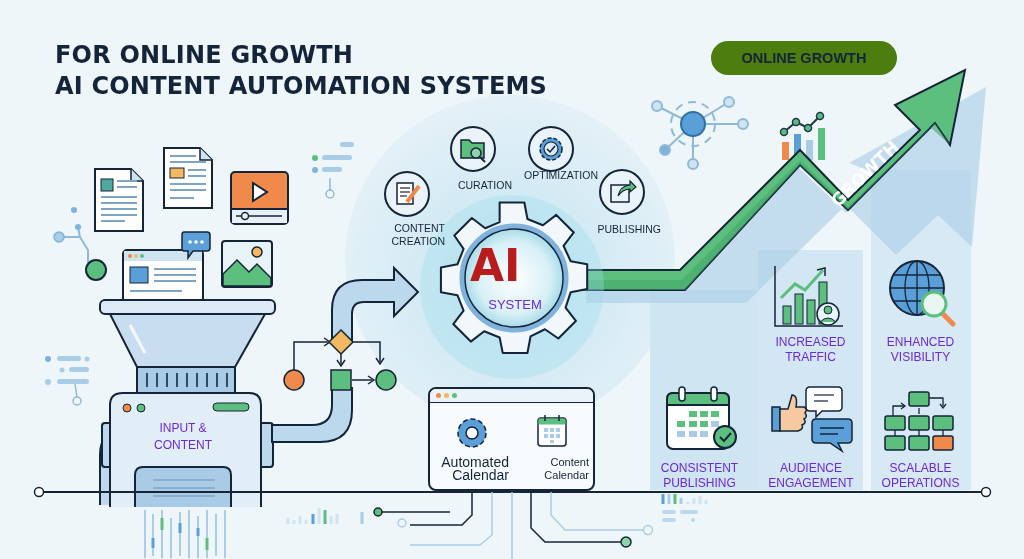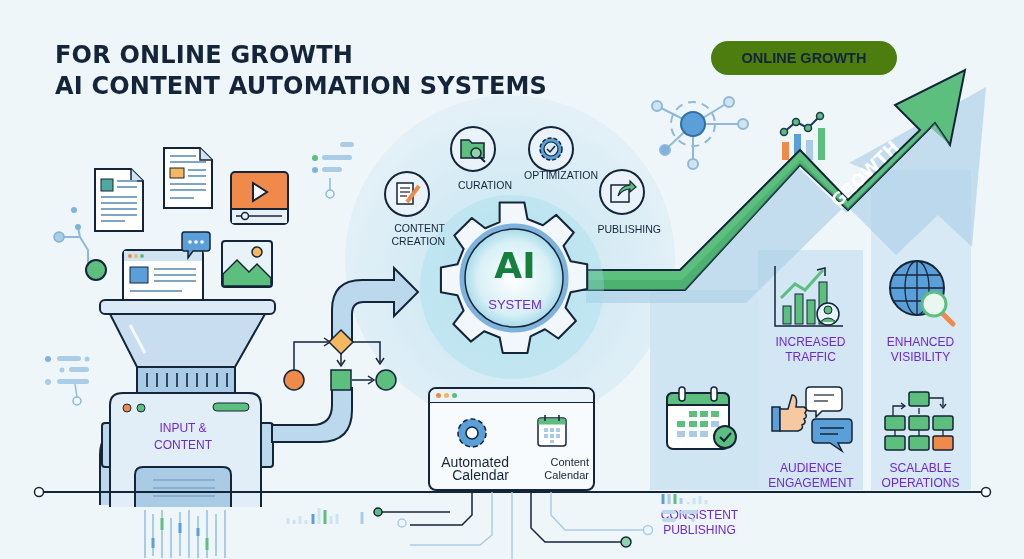--- a/index.html
+++ b/index.html
@@ -281,21 +281,21 @@
       <stop offset="100%" stop-color="#9fd7e6"></stop>
     </radialGradient>
   </defs>
   <circle cx="87" cy="87" r="92" fill="#9fdceb" opacity="0.35"></circle>
   <g transform="translate(87,87)">
     <path id="gearpath" fill="#f2f7fb" stroke="#14253a" stroke-width="2" stroke-linejoin="round" d="M-12,-82 L12,-82 L15,-66 L30,-60 L43,-70 L60,-53 L50,-40 L57,-25 L73,-22 L73,2 L57,5 L52,20 L62,33 L45,50 L32,41 L18,48 L15,64 L-9,64 L-12,49 L-27,43 L-40,53 L-57,36 L-47,23 L-53,8 L-69,5 L-69,-19 L-53,-22 L-47,-37 L-56,-50 L-39,-67 L-26,-57 L-12,-63 Z" transform="scale(1.03)"></path>
     <circle cx="2" cy="-9" r="52" fill="url(#glow)" stroke="#7fb2dc" stroke-width="5"></circle>
     <circle cx="2" cy="-9" r="49" fill="none" stroke="#14253a" stroke-width="1.5"></circle>
   </g>
 </svg>
-<div class="abs" style="left:470px; top:246px; width:90px; text-align:center; font-family:'DejaVu Sans', sans-serif; font-weight:bold; font-size:36px; line-height:40px; color:#15803d;">AI</div>
+<div class="abs" style="left:470px; top:246px; width:90px; text-align:left; font-family:'DejaVu Sans', sans-serif; font-weight:bold; font-size:44px; line-height:40px; color:#b91c1c;">AI</div>
 <div class="abs label" style="left:470px; top:297px; width:90px; font-size:13px;">SYSTEM</div>
 
 <svg style="left:383px; top:170px;" width="48" height="48">
   <circle cx="24" cy="24" r="22" fill="#eaf3f9" stroke="#14253a" stroke-width="2"></circle>
   <rect x="14" y="13" width="16" height="21" fill="#fff" stroke="#14253a" stroke-width="1.5"></rect>
   <g stroke="#14253a" stroke-width="1.2">
       <line x1="17" y1="18" x2="27" y2="18"></line>
       <line x1="17" y1="22" x2="27" y2="22"></line>
       <line x1="17" y1="26" x2="24" y2="26"></line>
     </g>
@@ -414,21 +414,21 @@
     </g>
   <g fill="#a9cbe6">
       <rect x="46" y="36" width="8" height="6"></rect>
       <rect x="12" y="46" width="8" height="6"></rect>
       <rect x="24" y="46" width="8" height="6"></rect>
       <rect x="35" y="46" width="8" height="6"></rect>
     </g>
   <circle cx="60" cy="52" r="11" fill="#5cbf7e" stroke="#14253a" stroke-width="2"></circle>
   <polyline points="55,52 59,56 66,48" fill="none" stroke="#14253a" stroke-width="2"></polyline>
 </svg>
-<div class="abs label" style="left:652px; top:461px; width:95px;margin-top:47px;">
+<div class="abs label" style="left:652px; top:461px; width:95px;">
   <div>CONSISTENT</div>
   <div>PUBLISHING</div>
 </div>
 
 <svg style="left:770px; top:385px;" width="84" height="68">
   <path d="M40,2 H68 Q72,2 72,6 V22 Q72,26 68,26 H52 L46,32 L46,26 H40 Q36,26 36,22 V6 Q36,2 40,2 Z" fill="#fff" stroke="#14253a" stroke-width="1.5"></path>
   <g stroke="#14253a" stroke-width="1.2">
       <line x1="44" y1="10" x2="64" y2="10"></line>
       <line x1="44" y1="16" x2="58" y2="16"></line>
     </g>

